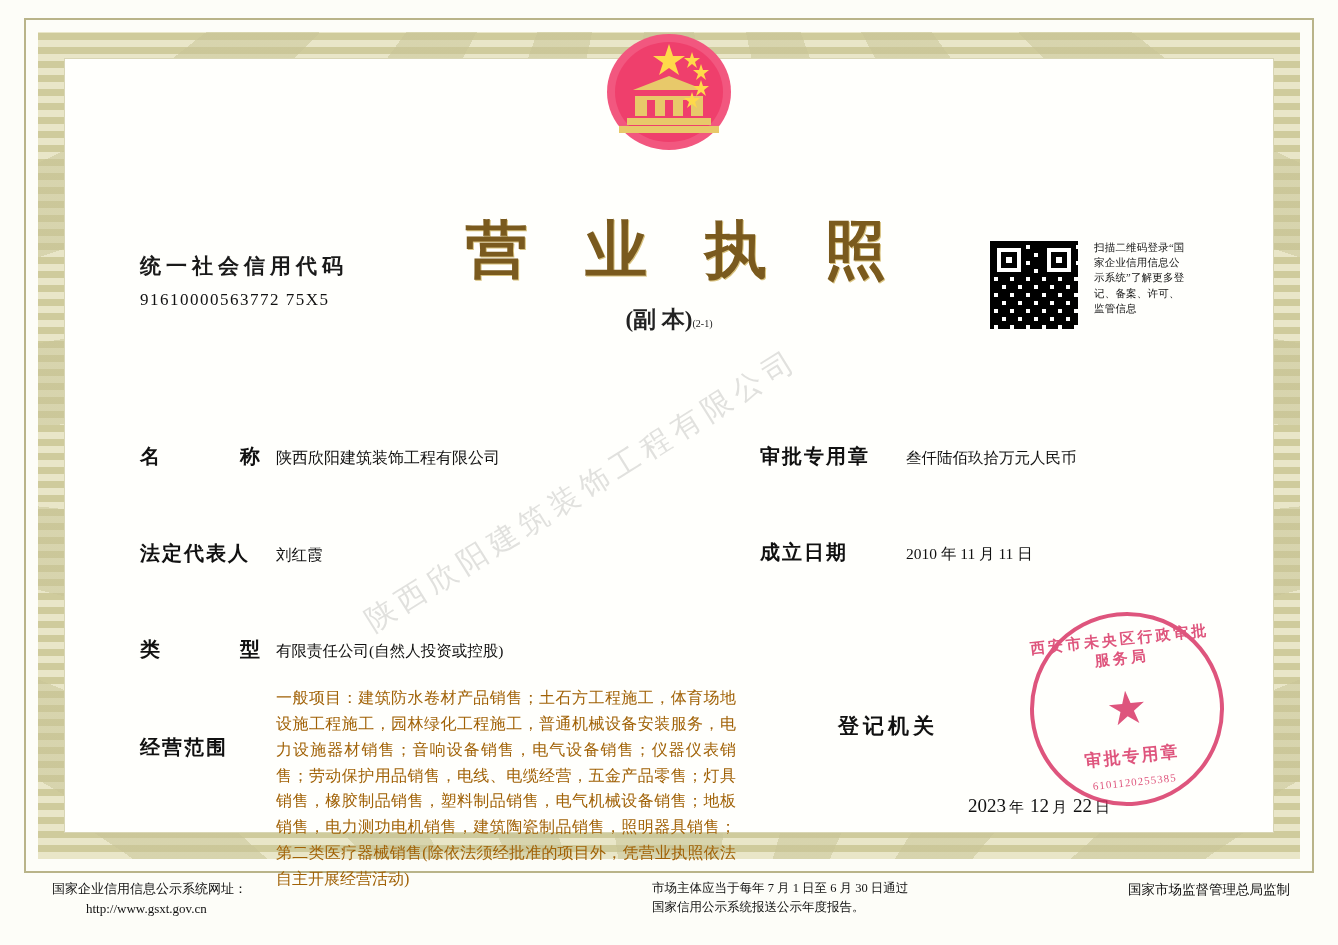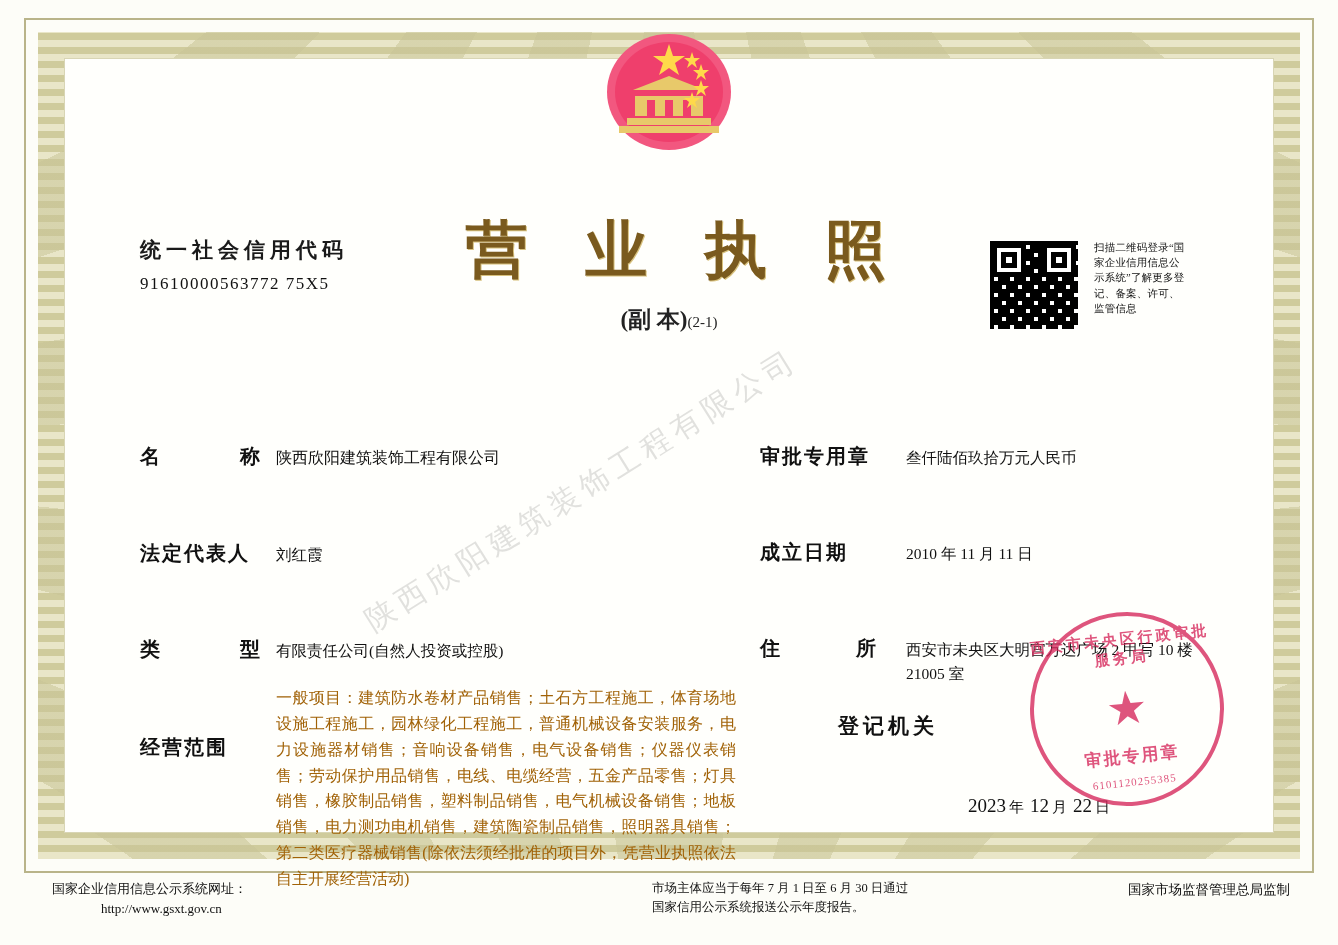--- a/index.html
+++ b/index.html
@@ -94,30 +94,30 @@
     text-shadow: 1px 1px 0 #d8c27f;
     padding-left: 32px;
   }
   .sub-title {
     margin-top: 12px;
     font-size: 23px;
     font-weight: bold;
     color: #222;
   }
   .sub-title .num {
-    font-size: 15px;
+    font-size: 10px;
     font-weight: normal;
     vertical-align: baseline;
   }
 
   
   .credit-block {
     position: absolute;
     left: 140px;
-    top: 236px;
+    top: 252px;
     z-index: 4;
   }
   .credit-label {
     font-size: 21px;
     letter-spacing: 5px;
     font-weight: bold;
     color: #1a1a1a;
   }
   .credit-value {
     margin-top: 10px;
@@ -315,21 +315,21 @@
     color: #111;
   }
   .foot-left {
     position: absolute;
     left: 52px;
     top: 0;
     line-height: 1.5;
   }
   .foot-left .url {
     display: block;
-    margin-left: 49px;
+    margin-left: 34px;
   }
   .foot-center {
     position: absolute;
     left: 652px;
     top: 0;
     line-height: 1.55;
     font-size: 12.5px;
   }
   .foot-right {
     position: absolute;
@@ -416,24 +416,20 @@
     <div class="field">
       <div class="f-label lbl-r4">审批专用章</div>
       <div class="f-value">叁仟陆佰玖拾万元人民币</div>
     </div>
 
     <div class="field">
       <div class="f-label lbl-r4">成立日期</div>
       <div class="f-value date-line">2010 年 11 月 11 日</div>
     </div>
 
-    <div class="field">
-      <div class="f-label lbl-r2">住　所</div>
-      <div class="f-value">西安市未央区大明宫万达广场 2 甲写 10 楼 21005 室</div>
-    </div>
 
   </div>
 
   <div class="reg-auth">登记机关</div>
 
   <div class="reg-date">
     <span class="y">2023</span><span class="unit">年</span><span class="y">12</span><span class="unit">月</span><span class="y">22</span><span class="unit">日</span>
   </div>
 
   <div class="seal">

